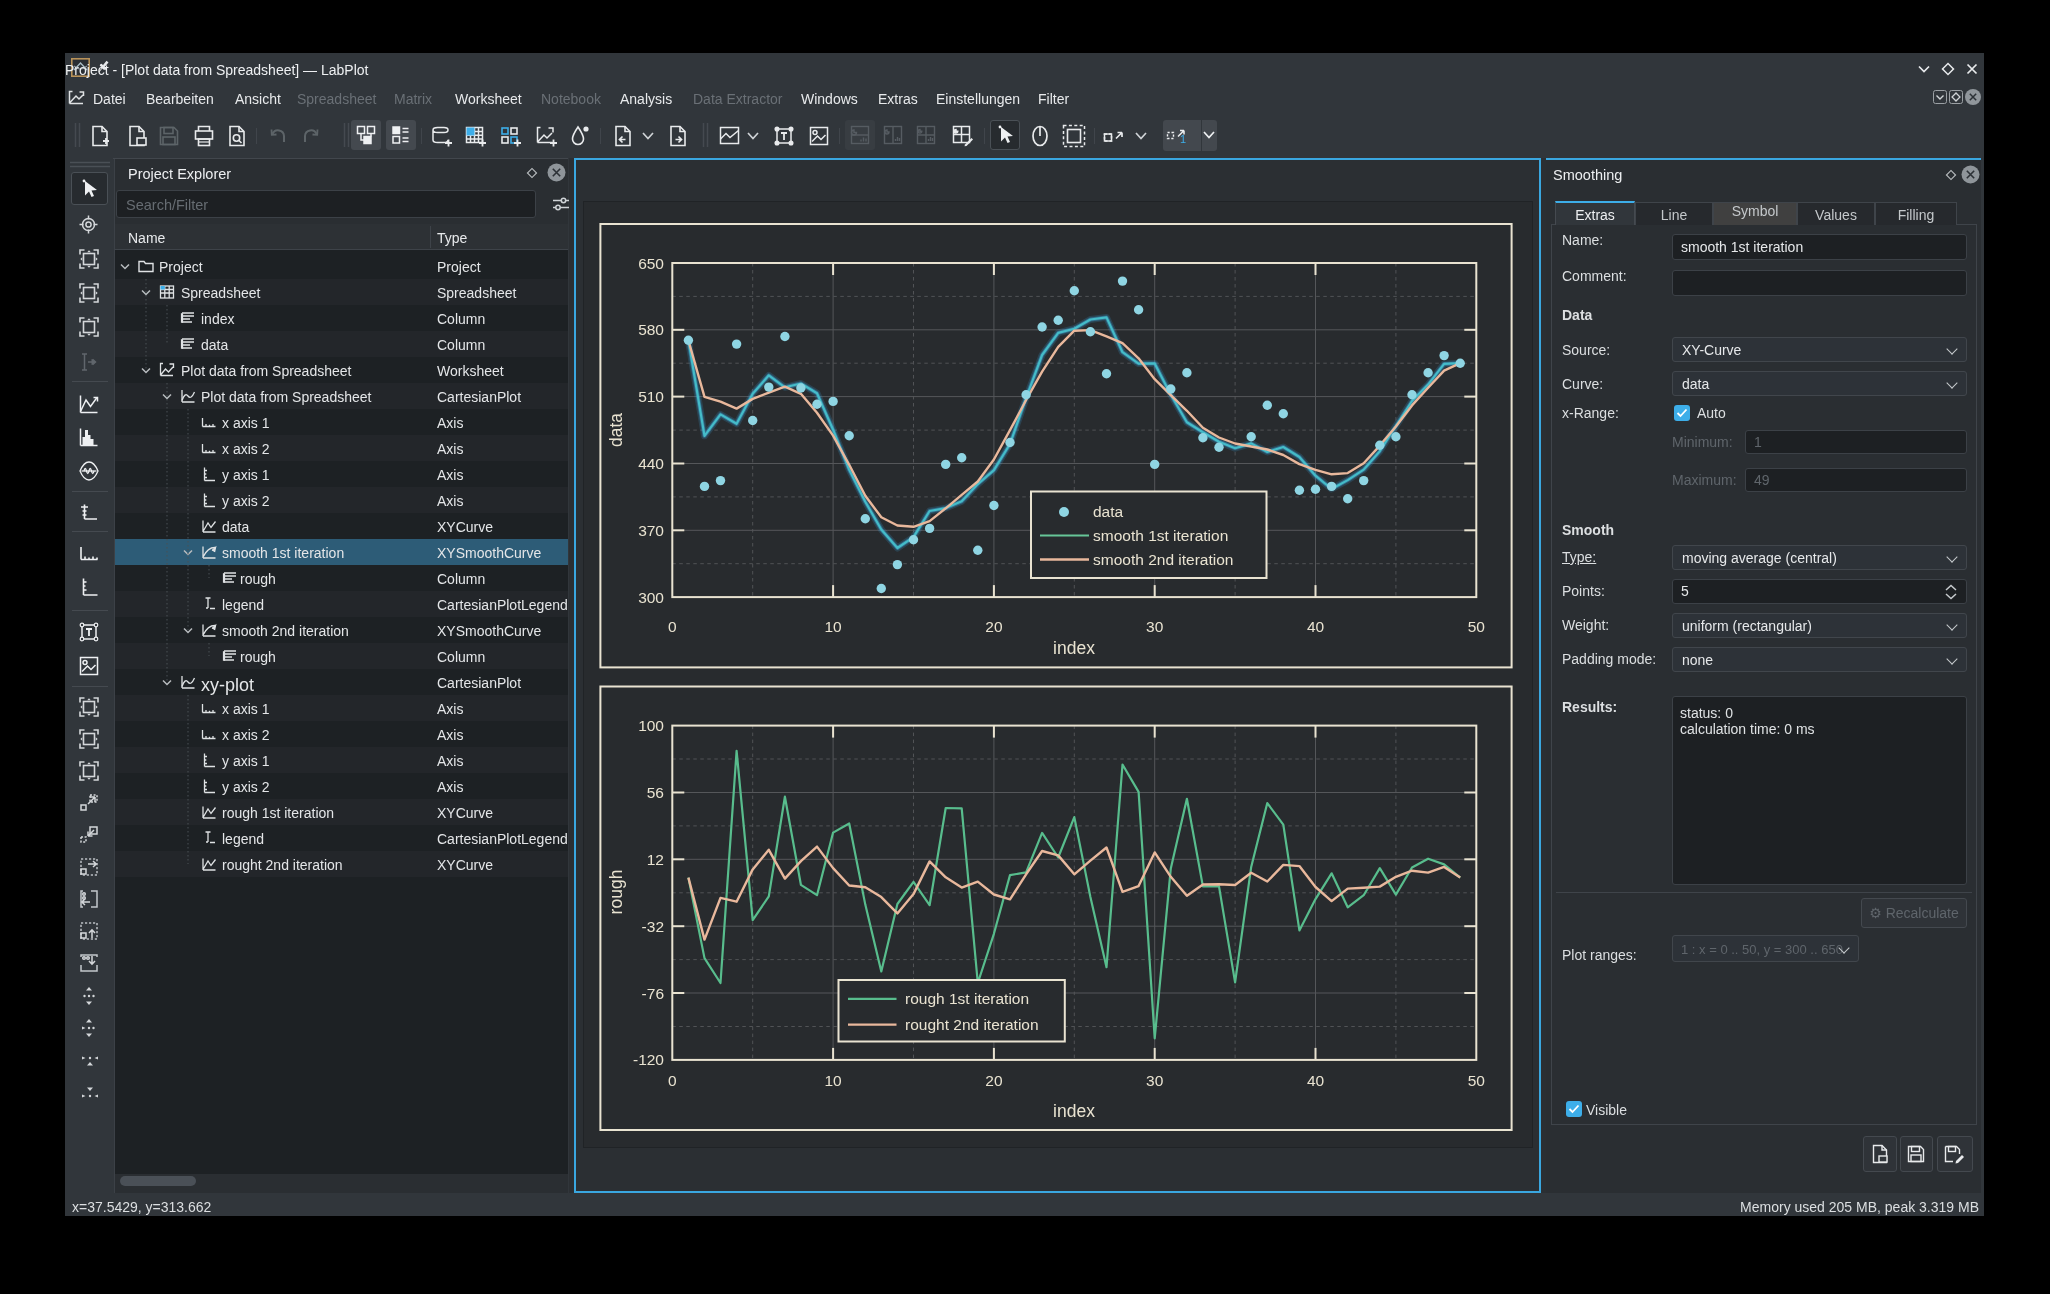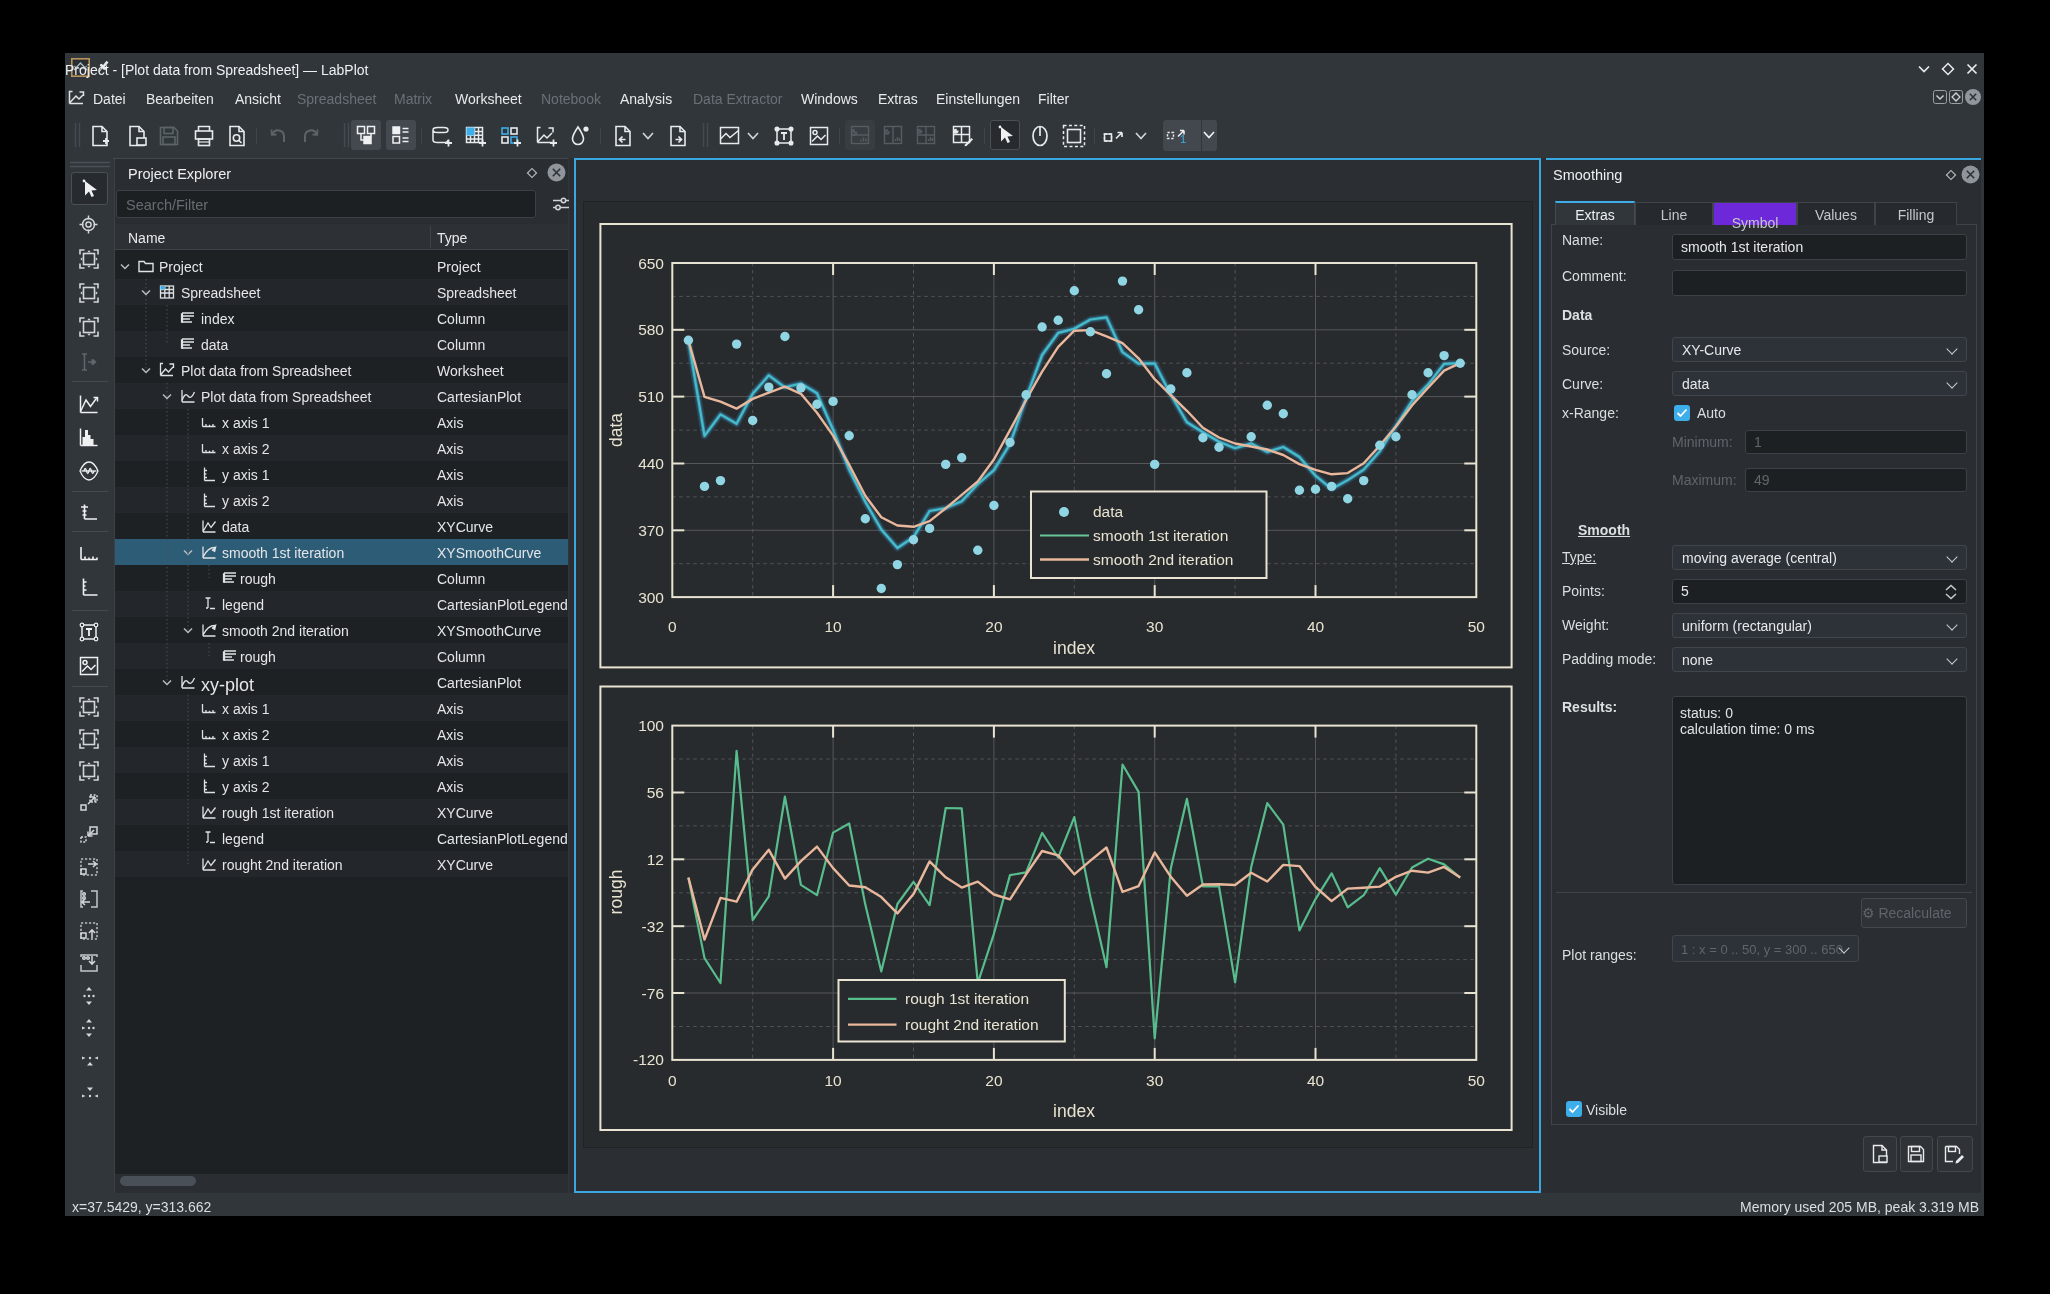--- a/index.html
+++ b/index.html
@@ -965,21 +965,21 @@
 <svg class="ic" style="left:398px;top:10px" width="14" height="14" viewBox="0 0 14 14">
       <rect x="3.8" y="3.8" width="6.4" height="6.4" fill="none" stroke="#b6babd" stroke-width="1.2" transform="rotate(45 7 7)"></rect>
     </svg>
 <svg class="ic" style="left:415px;top:7px" width="19" height="19" viewBox="0 0 19 19">
       <circle cx="9.5" cy="9.5" r="9" fill="#8f959a"></circle>
       <path d="M5.8 5.8 L13.2 13.2 M13.2 5.8 L5.8 13.2" stroke="#2c3136" stroke-width="1.6"></path>
     </svg>
 <div class="abs" style="left:5px;top:66px;width:426px;height:901px;border:1px solid #3f444a"></div>
 <div class="abs" style="left:9px;top:43px;width:80px;height:24px;background:#31363b;border:1px solid #454a50;border-bottom:none;border-top:2px solid #3daee9;text-align:center;font-size:14px;color:#edeff1;padding-top:4px">Extras</div>
 <div class="abs" style="left:89px;top:44px;width:78px;height:23px;background:#26292d;border:1px solid #3f444a;border-bottom:none;text-align:center;font-size:14px;color:#c4c8cb;padding-top:4px">Line</div>
-<div class="abs" style="left:167px;top:44px;width:84px;height:23px;background:#6d28d9;border:1px solid #3f444a;border-bottom:none;text-align:center;font-size:14px;color:#c4c8cb;padding-top:12px">Symbol</div>
+<div class="abs" style="left:167px;top:44px;width:84px;height:23px;background:#404040;border:1px solid #3f444a;border-bottom:none;text-align:center;font-size:14px;color:#c4c8cb;padding-top:0">Symbol</div>
 <div class="abs" style="left:251px;top:44px;width:78px;height:23px;background:#26292d;border:1px solid #3f444a;border-bottom:none;text-align:center;font-size:14px;color:#c4c8cb;padding-top:4px">Values</div>
 <div class="abs" style="left:329px;top:44px;width:82px;height:23px;background:#26292d;border:1px solid #3f444a;border-bottom:none;text-align:center;font-size:14px;color:#c4c8cb;padding-top:4px">Filling</div>
 <div class="lbl" style="left:16px;top:75px;">Name:</div>
 <div class="inp" style="left:126px;top:76px;width:295px;height:26px;padding:5px 0 0 8px">smooth 1st iteration</div>
 <div class="lbl" style="left:16px;top:111px;">Comment:</div>
 <div class="inp" style="left:126px;top:112px;width:295px;height:26px;padding:5px 0 0 8px"></div>
 <div class="lbl" style="left:16px;top:150px;font-weight:bold;">Data</div>
 <div class="lbl" style="left:16px;top:185px;">Source:</div>
 <div class="combo chev" style="left:126px;top:179px;width:295px;height:25px;padding:4px 0 0 9px">XY-Curve</div>
 <div class="lbl" style="left:16px;top:219px;">Curve:</div>
@@ -987,37 +987,37 @@
 <div class="lbl" style="left:16px;top:248px;">x-Range:</div>
 <div class="abs" style="left:128px;top:247px;width:16px;height:16px;background:#3daee9;border-radius:3px"></div>
 <svg class="ic" style="left:130px;top:250px" width="12" height="10" viewBox="0 0 12 10">
       <path d="M1.5 5 L4.5 8 L10.5 1.5" fill="none" stroke="#fff" stroke-width="1.8"></path>
     </svg>
 <div class="lbl" style="left:151px;top:248px;">Auto</div>
 <div class="lbl" style="left:126px;top:277px;color:#5f656b;">Minimum:</div>
 <div class="inp" style="left:199px;top:272px;width:222px;height:24px;color:#5f656b;padding:4px 0 0 8px">1</div>
 <div class="lbl" style="left:126px;top:315px;color:#5f656b;">Maximum:</div>
 <div class="inp" style="left:199px;top:310px;width:222px;height:24px;color:#5f656b;padding:4px 0 0 8px">49</div>
-<div class="lbl" style="left:32px;top:365px;font-weight:bold;text-decoration:underline;">Smooth</div>
+<div class="lbl" style="left:16px;top:365px;font-weight:bold;">Smooth</div>
 <div class="lbl" style="left:16px;top:392px;text-decoration:underline;">Type:</div>
 <div class="combo chev" style="left:126px;top:387px;width:295px;height:25px;padding:4px 0 0 9px">moving average (central)</div>
 <div class="lbl" style="left:16px;top:426px;">Points:</div>
 <div class="inp" style="left:126px;top:421px;width:295px;height:25px;padding:4px 0 0 8px">5</div>
 <svg class="ic" style="left:398px;top:426px" width="14" height="16" viewBox="0 0 14 16">
       <path d="M2 6 L7 1.5 L12 6 M2 10 L7 14.5 L12 10" fill="none" stroke="#c6cacd" stroke-width="1.5"></path>
     </svg>
 <div class="lbl" style="left:16px;top:460px;">Weight:</div>
 <div class="combo chev" style="left:126px;top:455px;width:295px;height:25px;padding:4px 0 0 9px">uniform (rectangular)</div>
 <div class="lbl" style="left:16px;top:494px;">Padding mode:</div>
 <div class="combo chev" style="left:126px;top:489px;width:295px;height:25px;padding:4px 0 0 9px">none</div>
 <div class="lbl" style="left:16px;top:542px;font-weight:bold;">Results:</div>
 <div class="inp" style="left:126px;top:538px;width:295px;height:189px;padding:86px 0 0 8px"></div>
 <div class="abs" style="left:134px;top:547px;font-size:14px;color:#dfe2e4">status: 0<br>calculation time: 0 ms</div>
 <div class="abs" style="left:10px;top:734px;width:416px;height:1px;background:#3f444a"></div>
-<div class="abs" style="left:315px;top:740px;width:106px;height:30px;background:#2f3338;border:1px solid #44494f;border-radius:3px;color:#5f656b;font-size:14px;text-align:left;padding-top:6px">⚙ Recalculate</div>
+<div class="abs" style="left:315px;top:740px;width:106px;height:30px;background:#2f3338;border:1px solid #44494f;border-radius:3px;color:#5f656b;font-size:14px;text-align:center;padding-top:6px">⚙ Recalculate</div>
 <div class="lbl" style="left:16px;top:790px;">Plot ranges:</div>
 <div class="combo chev" style="left:126px;top:777px;width:187px;height:27px;color:#5f656b;padding:6px 14px 0 8px;font-size:13px;white-space:nowrap;overflow:hidden">1 : x = 0 .. 50, y = 300 .. 650</div>
 <div class="abs" style="left:20px;top:943px;width:16px;height:16px;background:#3daee9;border-radius:3px"></div>
 <svg class="ic" style="left:22px;top:946px" width="12" height="10" viewBox="0 0 12 10">
       <path d="M1.5 5 L4.5 8 L10.5 1.5" fill="none" stroke="#fff" stroke-width="1.8"></path>
     </svg>
 <div class="lbl" style="left:40px;top:945px;">Visible</div>
 <div class="abs" style="left:317px;top:978px;width:34px;height:36px;background:#2f3338;border:1px solid #44494f;border-radius:3px"></div>
 <div class="abs" style="left:354px;top:978px;width:33px;height:36px;background:#2f3338;border:1px solid #44494f;border-radius:3px"></div>
 <div class="abs" style="left:391px;top:978px;width:36px;height:36px;background:#2f3338;border:1px solid #44494f;border-radius:3px"></div>

